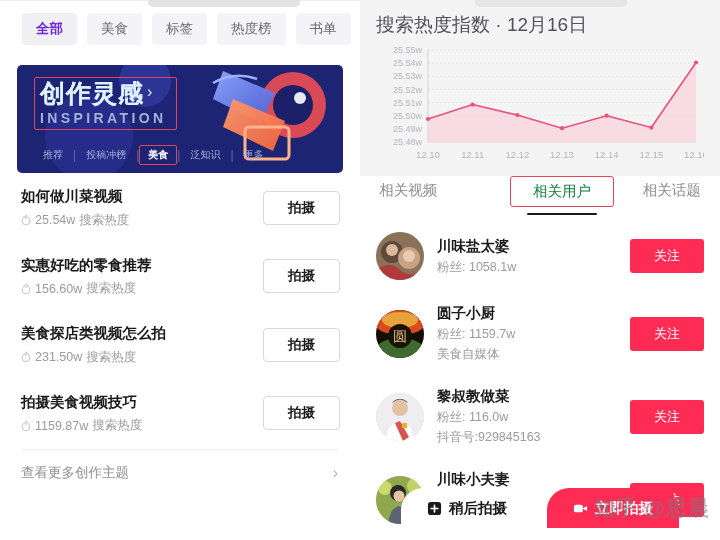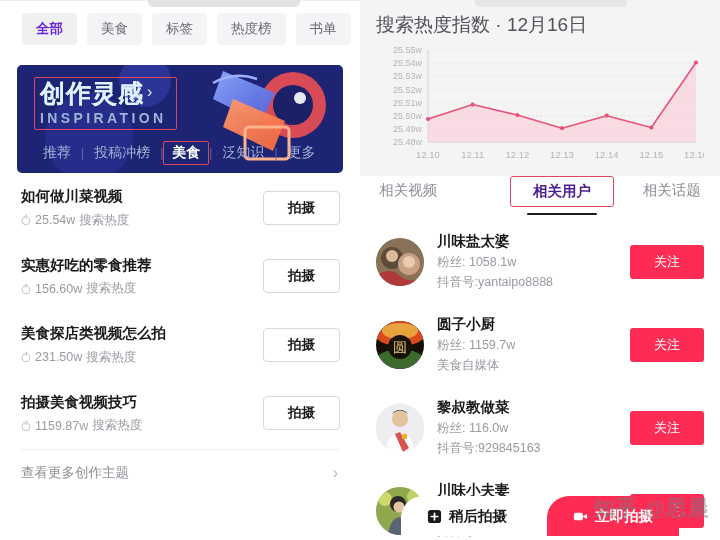--- a/index.html
+++ b/index.html
@@ -71,21 +71,21 @@
   .banner-chev { color: #dbeaff; font-size: 16px; margin-left: 3px; vertical-align: 5px; }
   .banner-sub {
     font-size: 14px; color: #9fb4d8; letter-spacing: 3.4px;
     margin-top: 2px; font-weight: bold;
   }
   .banner-tabs {
     position: absolute; left: 16px; right: 10px; bottom: 8px;
     display: flex; align-items: center; gap: 0;
   }
   .btab {
-    font-size: 14px; color: #a6b2d6; padding: 2px 10px; white-space: nowrap;
+    font-size: 10px; color: #a6b2d6; padding: 2px 10px; white-space: nowrap;
   }
   .btab.active {
     color: #ffffff; font-weight: bold; border: 1.4px solid #e0455f;
     border-radius: 2px; padding: 2px 8px;
   }
   .bsep { color: #5d6aa8; font-size: 12px; }
 
   
   .insp-list { padding: 0 17px; }
   .insp-item {
@@ -123,21 +123,21 @@
   .chart-title { font-size: 19px; color: #52525a; margin-bottom: 6px; }
   .chart-wrap { position: relative; height: 120px; }
 
   .sub-tabs {
     background: #fff; display: flex; align-items: flex-start;
     justify-content: space-around; height: 44px; position: relative;
     margin-top: 6px;
   }
   .sub-tab { font-size: 14.5px; color: #8c8c94; position: relative; padding: 5px 10px; }
   .sub-tab.active {
-    color: #4c1d95; font-weight: bold;
+    color: #15803d; font-weight: normal;
     border: 1.4px solid #e0455f; border-radius: 3px; padding: 5px 22px; margin-left: 44px;
   }
   .sub-tab.active::after {
     content: ""; position: absolute; left: 16px; right: 16px; bottom: -9px;
     height: 2.5px; background: #1a1a1a; border-radius: 2px;
   }
   .user-list { background: #fff; padding: 0 14px; }
   .user-row { display: flex; align-items: center; padding: 12px 2px; }
   .avatar {
     width: 48px; height: 48px; border-radius: 50%; flex: 0 0 auto;
@@ -145,21 +145,21 @@
   }
   .user-info { flex: 1; margin-left: 13px; min-width: 0; }
   .user-name { font-size: 14.5px; font-weight: bold; color: #1a1a1a; }
   .user-sub { font-size: 12.5px; color: #9a9aa2; margin-top: 3px; }
   .follow-btn {
     background: #fe2c55; color: #fff; font-size: 13px;
     padding: 8px 24px; border-radius: 3px; flex: 0 0 auto; white-space: nowrap;
   }
 
   .bottom-bar {
-    position: absolute; left: 0; right: 0; bottom: 4px; height: 42px;
+    position: absolute; left: 0; right: 0; bottom: 12px; height: 42px;
     display: flex; align-items: flex-end; justify-content: center; gap: 14px;
     padding-bottom: 0;
   }
   .bb-btn {
     display: flex; align-items: center; gap: 7px; font-size: 14.5px;
     font-weight: bold; padding: 11px 26px; border-radius: 22px 22px 0 0;
     height: 40px;
   }
   .bb-later { background: #ffffff; color: #1a1a1a; }
   .bb-now { background: #fe2c55; color: #ffffff; }
@@ -357,21 +357,20 @@
             <circle cx="16" cy="20" r="11" fill="#5d4a38"></circle>
             <circle cx="33" cy="26" r="11" fill="#c9a184"></circle>
             <path d="M0 38 Q14 28 24 38 Q34 46 48 40 L48 48 L0 48Z" fill="#b03a3a"></path>
             <circle cx="16" cy="18" r="6" fill="#d9bb9c"></circle>
             <circle cx="33" cy="24" r="6" fill="#e8cbb0"></circle>
           </svg>
         </div>
         <div class="user-info">
           <div class="user-name">川味盐太婆</div>
           <div class="user-sub">粉丝: 1058.1w</div>
-          <div class="user-sub">抖音号:yantaipo8888</div>
         </div>
         <div class="follow-btn">关注</div>
       </div>
 
       <div class="user-row">
         <div class="avatar">
           <svg width="48" height="48" viewBox="0 0 48 48">
             <rect width="48" height="48" fill="#140e06"></rect>
             <ellipse cx="24" cy="12" rx="26" ry="13" fill="#d94a1e"></ellipse>
             <ellipse cx="24" cy="10" rx="18" ry="8" fill="#e8a33c"></ellipse>

